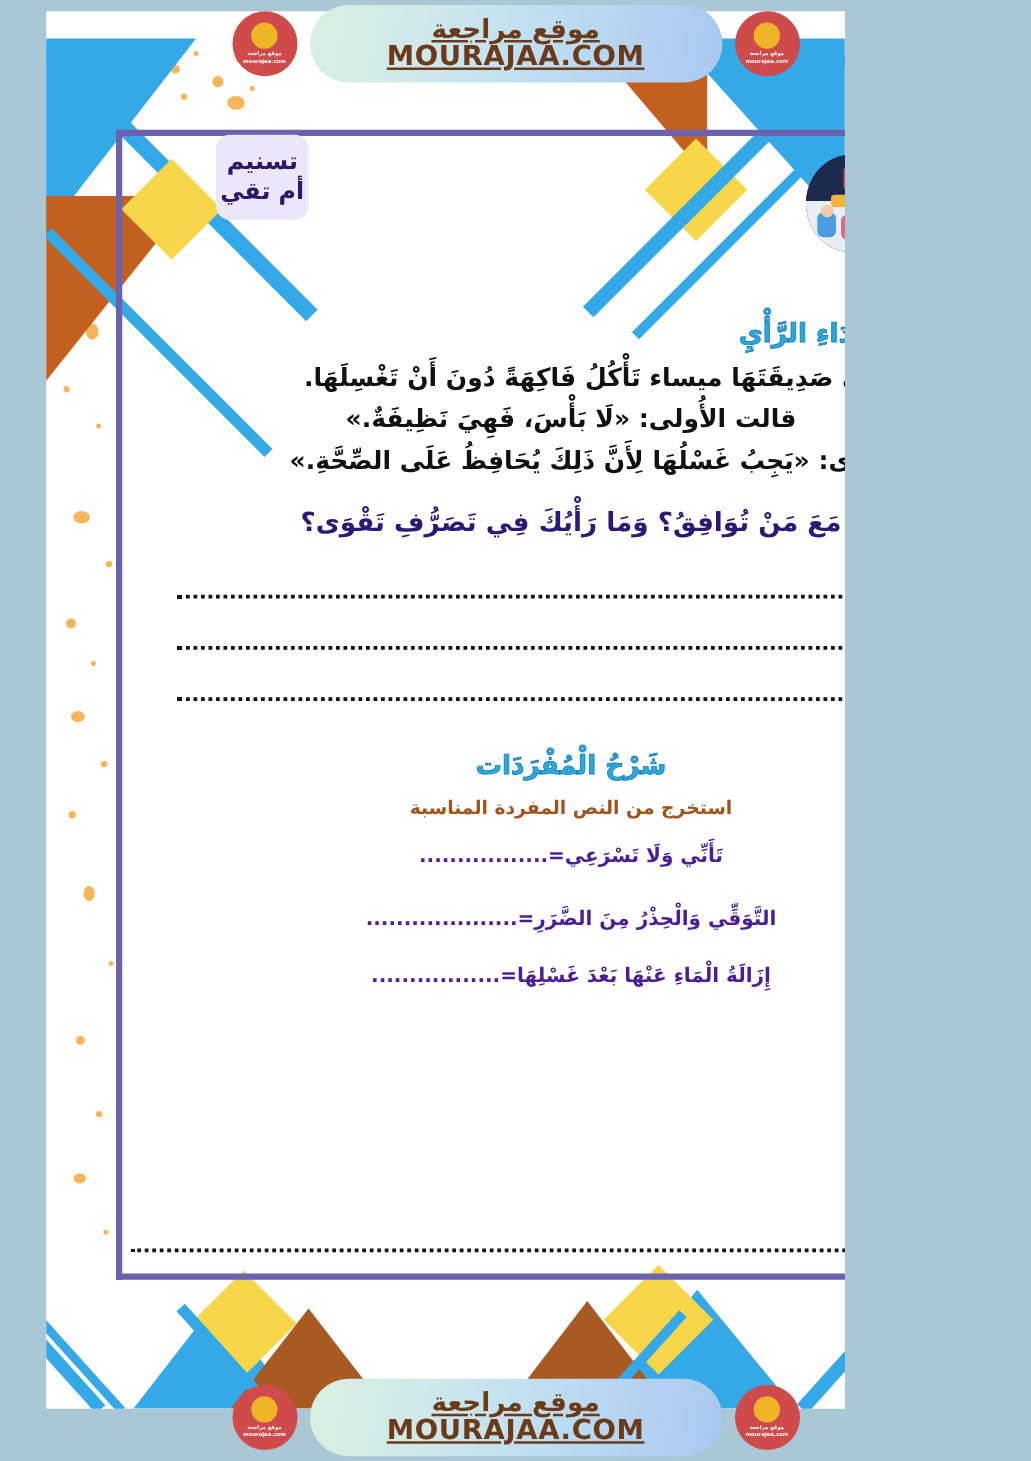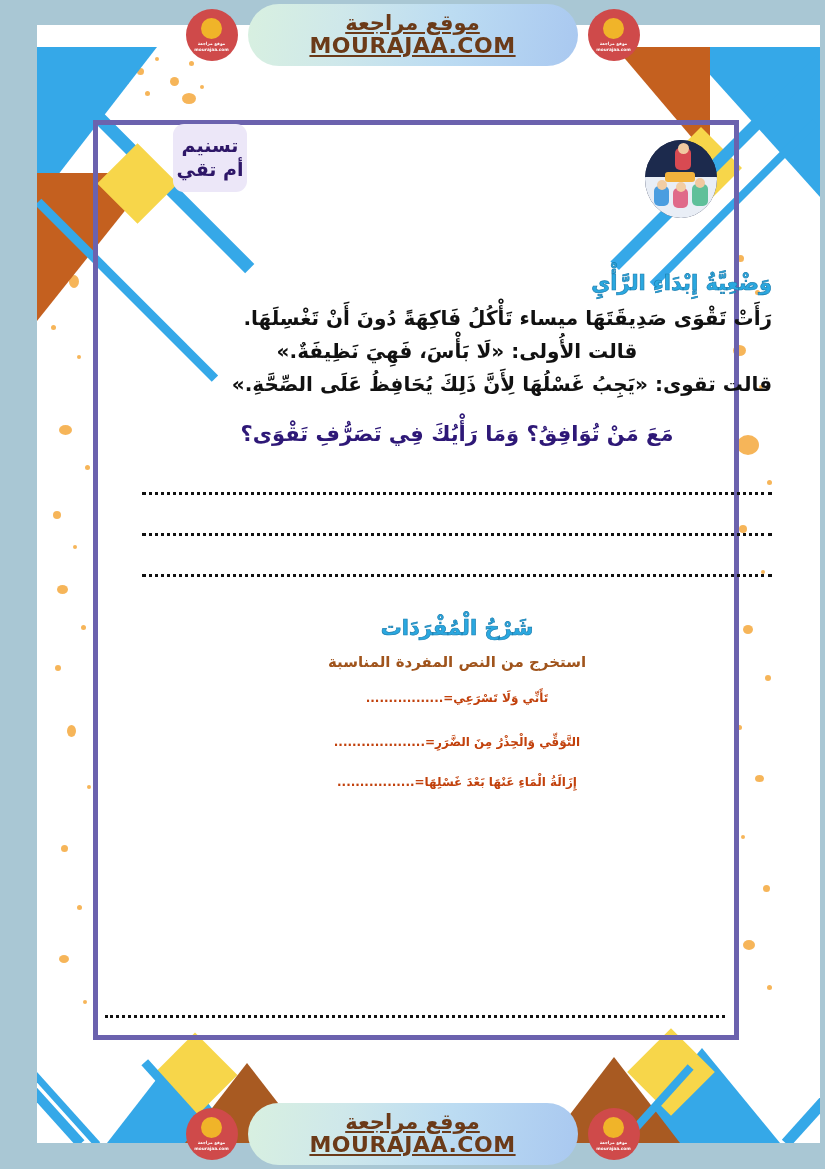--- a/index.html
+++ b/index.html
@@ -3,21 +3,21 @@
 <meta charset="utf-8">
 <style>
   html,body{margin:0;padding:0;}
   body{
     width:825px;height:1169px;
     background:#a9c7d4;
     font-family:"DejaVu Sans","Liberation Sans",sans-serif;
     overflow:hidden;position:relative;
   }
   .page{
-    position:absolute;left:37px;top:25px;width:783px;height:1118px;
+    position:absolute;left:37px;top:9px;width:639px;height:1118px;
     background:#ffffff;overflow:hidden;
   }
 
   
   .dot{position:absolute;background:#f5a83c;border-radius:50%;opacity:.85;}
 
   
   .tri{position:absolute;width:0;height:0;}
   .diamond{position:absolute;background:#f7d64a;transform:rotate(45deg);}
   .bar{position:absolute;background:#35a8e8;}
@@ -112,21 +112,21 @@
     margin-top:20px;line-height:1.4;
   }
   .dotline{
     border-bottom:3.5px dotted #111;margin:0 0 0 0;height:0;
   }
   .h-brown{
     font-size:15px;font-weight:bold;color:#a0541c;text-align:center;
     line-height:1.4;
   }
   .vocab{
-    font-size:12px;color:#c2410c;font-weight:600;text-align:center;line-height:1.5;
+    font-size:16px;color:#4c1d95;font-weight:600;text-align:center;line-height:1.5;
   }
   .vocab .dots{letter-spacing:1.5px;}
 </style>
 </head>
 <body>
 
 <div class="page">
 
   <div>
     <span class="dot" style="left:100px;top:43px;width:7px;height:7px;"></span>

